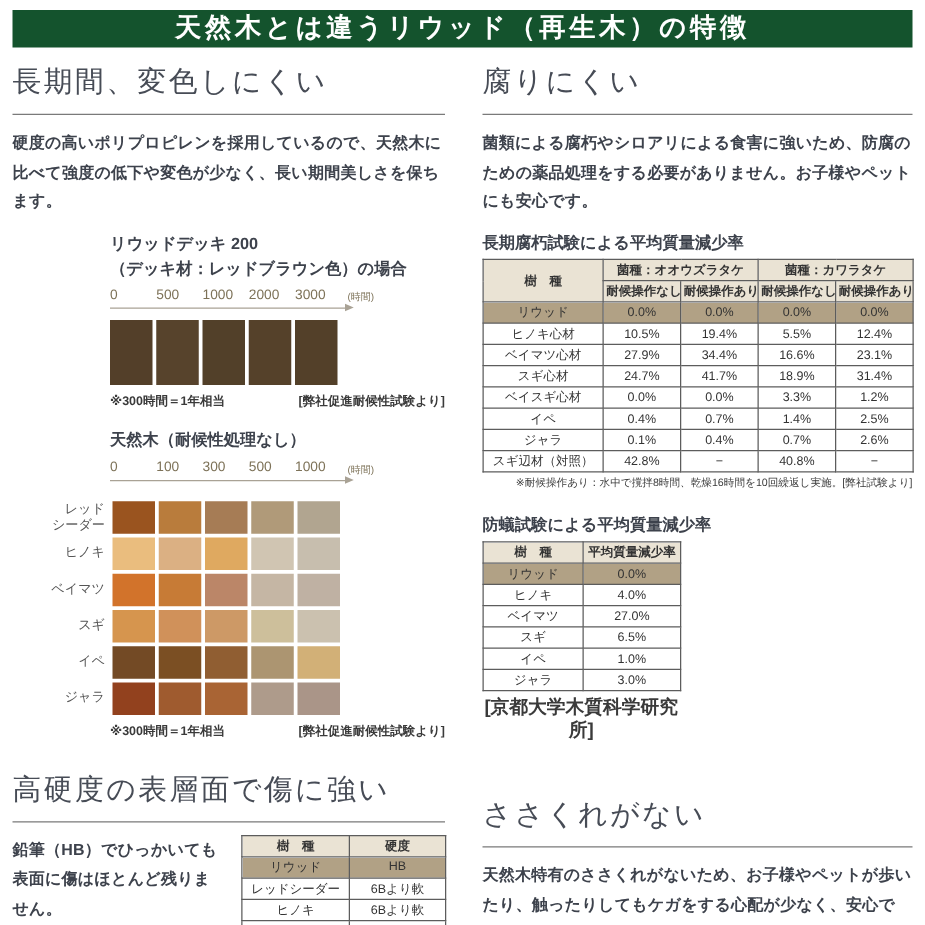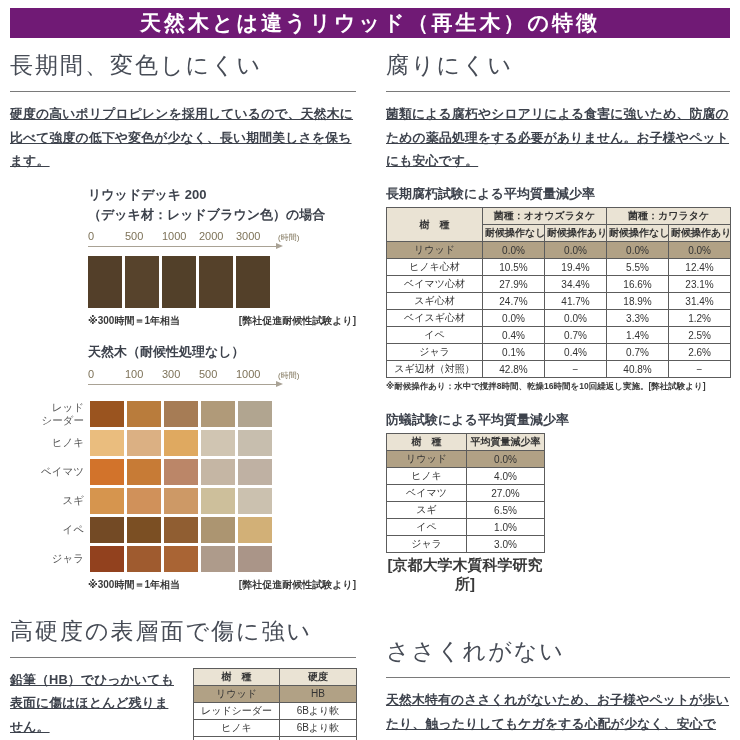--- a/index.html
+++ b/index.html
@@ -3,34 +3,34 @@
 <meta charset="utf-8">
 <style>
   html,body{margin:0;padding:0;}
   body{
     width:740px;height:740px;background:#ffffff;overflow:hidden;
     font-family:"Liberation Sans","DejaVu Sans",sans-serif;
     color:#3d424c;
   }
   .page{box-sizing:border-box;width:740px;height:740px;padding:8px 10px;}
   .main-banner{
-    background:#701a75;color:#fff;text-align:center;
+    background:#14532d;color:#fff;text-align:center;
     font-size:21px;font-weight:bold;letter-spacing:3px;
     height:30px;line-height:30px;margin-bottom:4px;
   }
   .columns{display:flex;gap:30px;}
   .col-left{width:346px;}
   .col-right{width:344px;}
   .h2{
     font-size:23px;font-weight:normal;color:#474c56;letter-spacing:2px;
     padding:8px 0 10px;border-bottom:1px solid #7a7a7a;margin:0 0 10px;
   }
   .body-text{
     font-size:12.8px;font-weight:bold;line-height:1.85;letter-spacing:0.2px;
-    color:#3d424c;margin:0;text-decoration:underline;
+    color:#3d424c;margin:0;
   }
   
   .chart{margin-left:78px;width:268px;}
   .chart-title{font-size:13px;font-weight:bold;line-height:1.5;margin:12px 0 6px;white-space:pre-line;}
   .axis{position:relative;height:15px;width:268px;}
   .axis .tick{position:absolute;top:0;font-size:11px;color:#7d7258;}
   .axis .unit{position:absolute;top:2px;left:190px;font-size:8px;color:#7d7258;}
   .axis-line{position:relative;width:192px;height:6px;border-top:1px solid #a9a295;margin-top:1px;}
   .axis-line:after{
     content:'';position:absolute;right:-3px;top:-4px;
@@ -43,21 +43,21 @@
   .nat-row{display:flex;align-items:center;margin-bottom:3px;margin-left:0;}
   .nat-label{width:74px;text-align:right;padding-right:6px;font-size:10.5px;color:#555;line-height:1.25;white-space:pre-line;}
   .nat-swatches{display:flex;gap:3px;}
   
   table{border-collapse:collapse;table-layout:fixed;}
   th,td{border:1px solid #5c5c5c;font-size:10px;padding:1px 2px;text-align:center;color:#333;overflow:hidden;white-space:nowrap;}
   th{background:#eae3d4;font-weight:bold;}
   tr.hl td{background:#b1a185;}
   .tbl-title{font-size:13px;font-weight:bold;margin:12px 0 4px;}
   .tbl-source{font-size:15px;color:#3a3a3a;font-weight:bold;margin-top:3px;}
-  .decay-footnote{display:flex;justify-content:flex-start;font-size:8.5px;color:#3a3a3a;margin-top:3px;font-weight:bold;}
+  .decay-footnote{display:flex;justify-content:flex-end;font-size:8.5px;color:#3a3a3a;margin-top:3px;font-weight:normal;}
   
   .scratch-row{display:flex;gap:14px;margin-top:4px;}
   .scratch-left{width:182px;}
   .hard-wrap{width:163px;}
   .splinter-gap{margin-top:34px;}
 </style>
 </head>
 <body>
 
 <div class="page">

